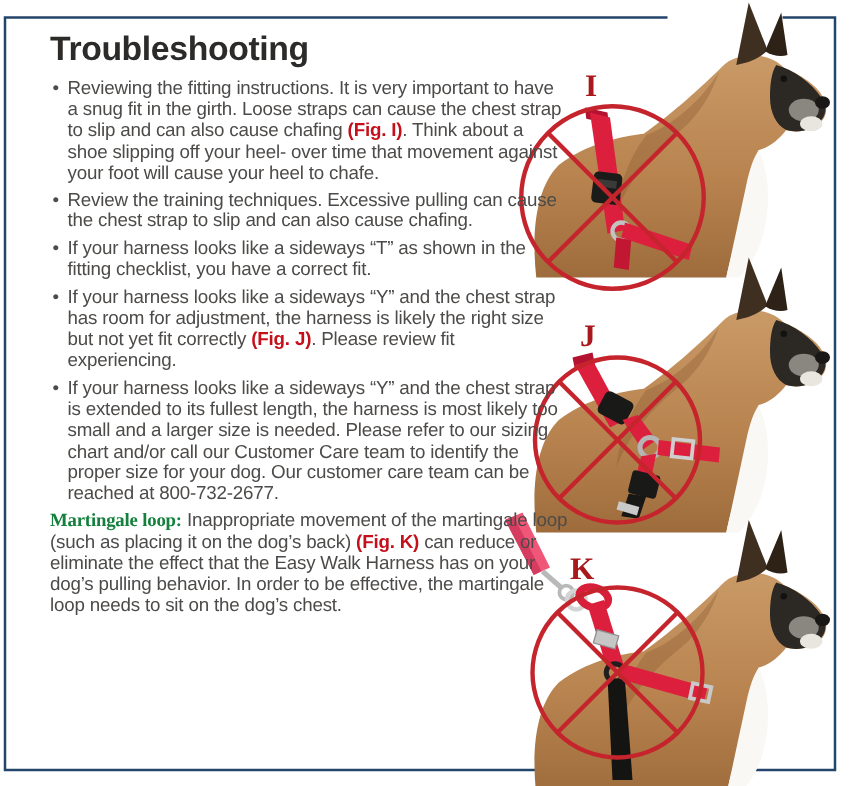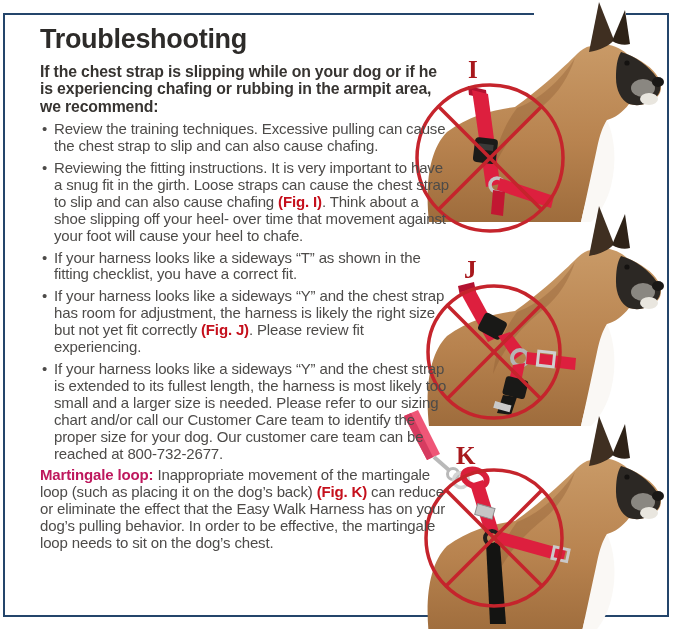--- a/index.html
+++ b/index.html
@@ -25,21 +25,21 @@
   }
   ul.blist{list-style:none;margin:0 0 2px 0;padding:0 0 0 2px;}
   ul.blist li{
     position:relative;padding-left:12px;margin:0 0 5px 0;
   }
   ul.blist li::before{
     content:"•";position:absolute;left:0;top:0;color:#4d4b49;
   }
   .fig-ref{color:#c5101c;font-weight:700;}
   p.mart{margin:5px 0 0 0;}
-  strong.lead{color:#be185d;font-weight:700;}
+  strong.lead{color:#15803d;font-weight:700;font-family:Liberation Serif, serif;}
   .figure{
     position:absolute;left:406px;width:273px;z-index:2;pointer-events:none;
   }
   #figure-i{top:0;height:214px;}
   #figure-j{top:200px;height:214px;}
   #figure-k{top:412px;height:217px;}
   .figure svg{display:block;width:273px;height:100%;overflow:visible;}
   .fig-label{
     position:absolute;font-family:"Liberation Serif", serif;font-weight:700;
     font-size:25px;color:#a8181c;z-index:4;
@@ -74,28 +74,27 @@
       </g>
     </defs>
   </svg>
 </div>
 
 <div class="border-frame"></div>
 
 <div class="content">
   <h1 class="title">Troubleshooting</h1>
 
-  <p class="bold">If the chest strap is slipping while on your dog or if he is experiencing chafing or rubbing in the armpit area, we recommend:</p>
 
   <ul class="blist">
     <li>
-      <span>Review the training techniques. Excessive pulling can cause the chest strap to slip and can also cause chafing.</span>
+      <span>Reviewing the fitting instructions. It is very important to have a snug fit in the girth. Loose straps can cause the chest strap to slip and can also cause chafing </span><span class="fig-ref">(Fig. I)</span><span>. Think about a shoe slipping off your heel- over time that movement against your foot will cause your heel to chafe.</span>
     </li>
     <li>
-      <span>Reviewing the fitting instructions. It is very important to have a snug fit in the girth. Loose straps can cause the chest strap to slip and can also cause chafing </span><span class="fig-ref">(Fig. I)</span><span>. Think about a shoe slipping off your heel- over time that movement against your foot will cause your heel to chafe.</span>
+      <span>Review the training techniques. Excessive pulling can cause the chest strap to slip and can also cause chafing.</span>
     </li>
   </ul>
 
 
   <ul class="blist">
     <li>
       <span>If your harness looks like a sideways “T” as shown in the fitting checklist, you have a correct fit.</span>
     </li>
     <li>
       <span>If your harness looks like a sideways “Y” and the chest strap has room for adjustment, the harness is likely the right size but not yet fit correctly </span><span class="fig-ref">(Fig. J)</span><span>. Please review fit experiencing.</span>

